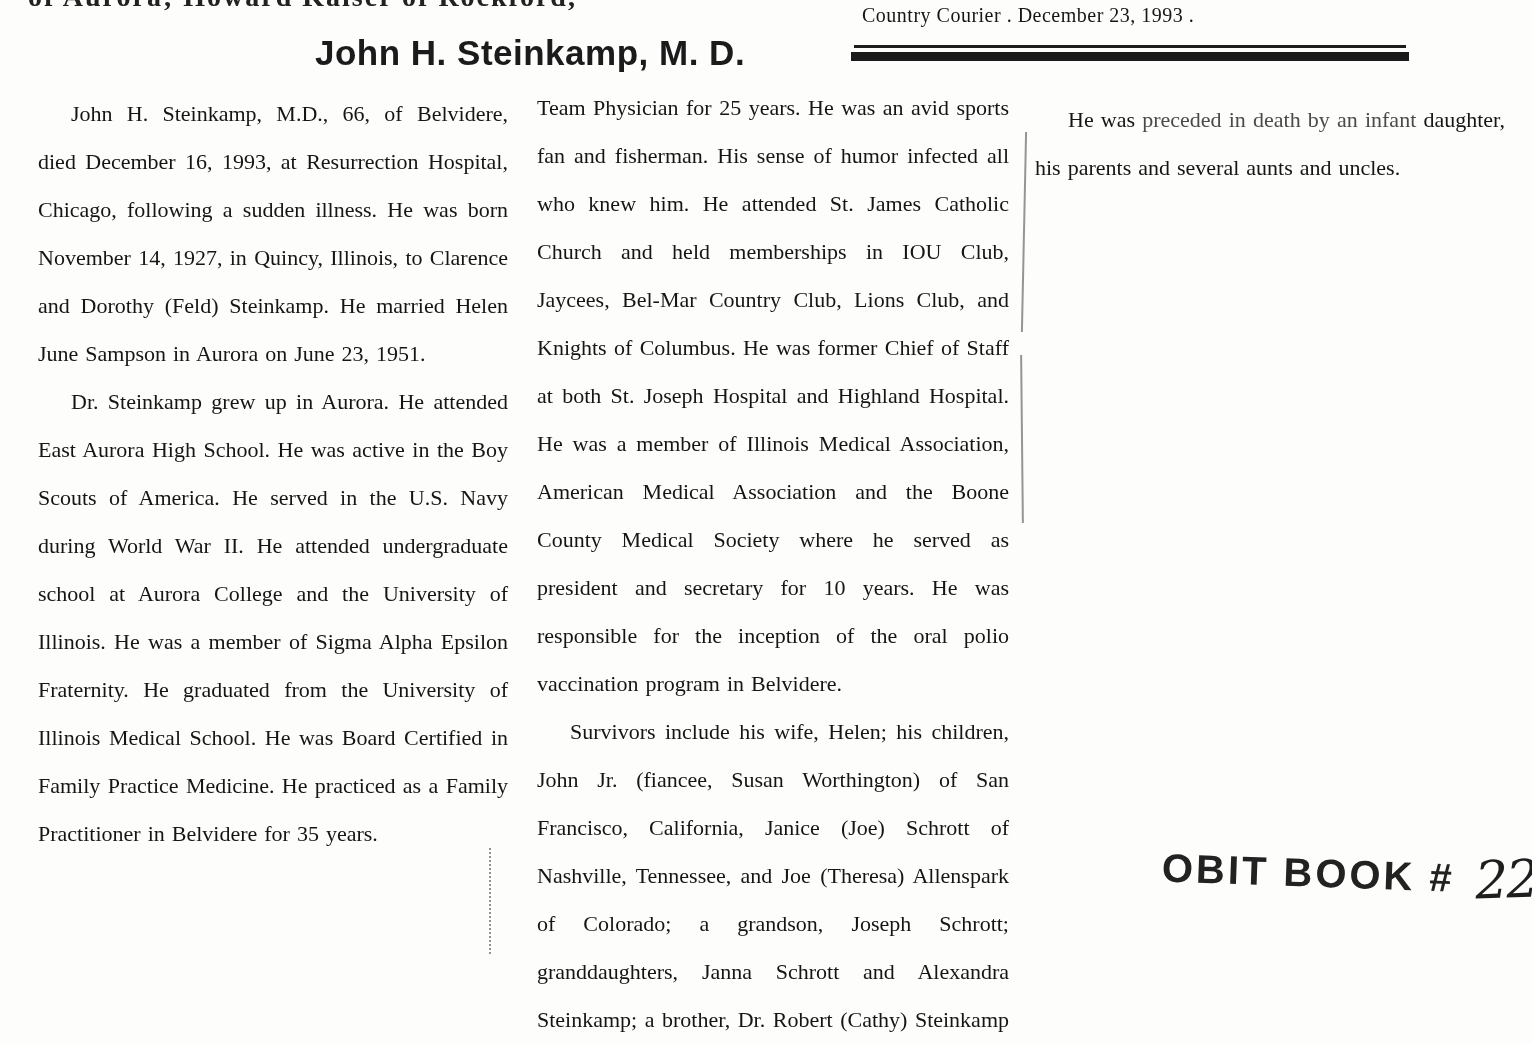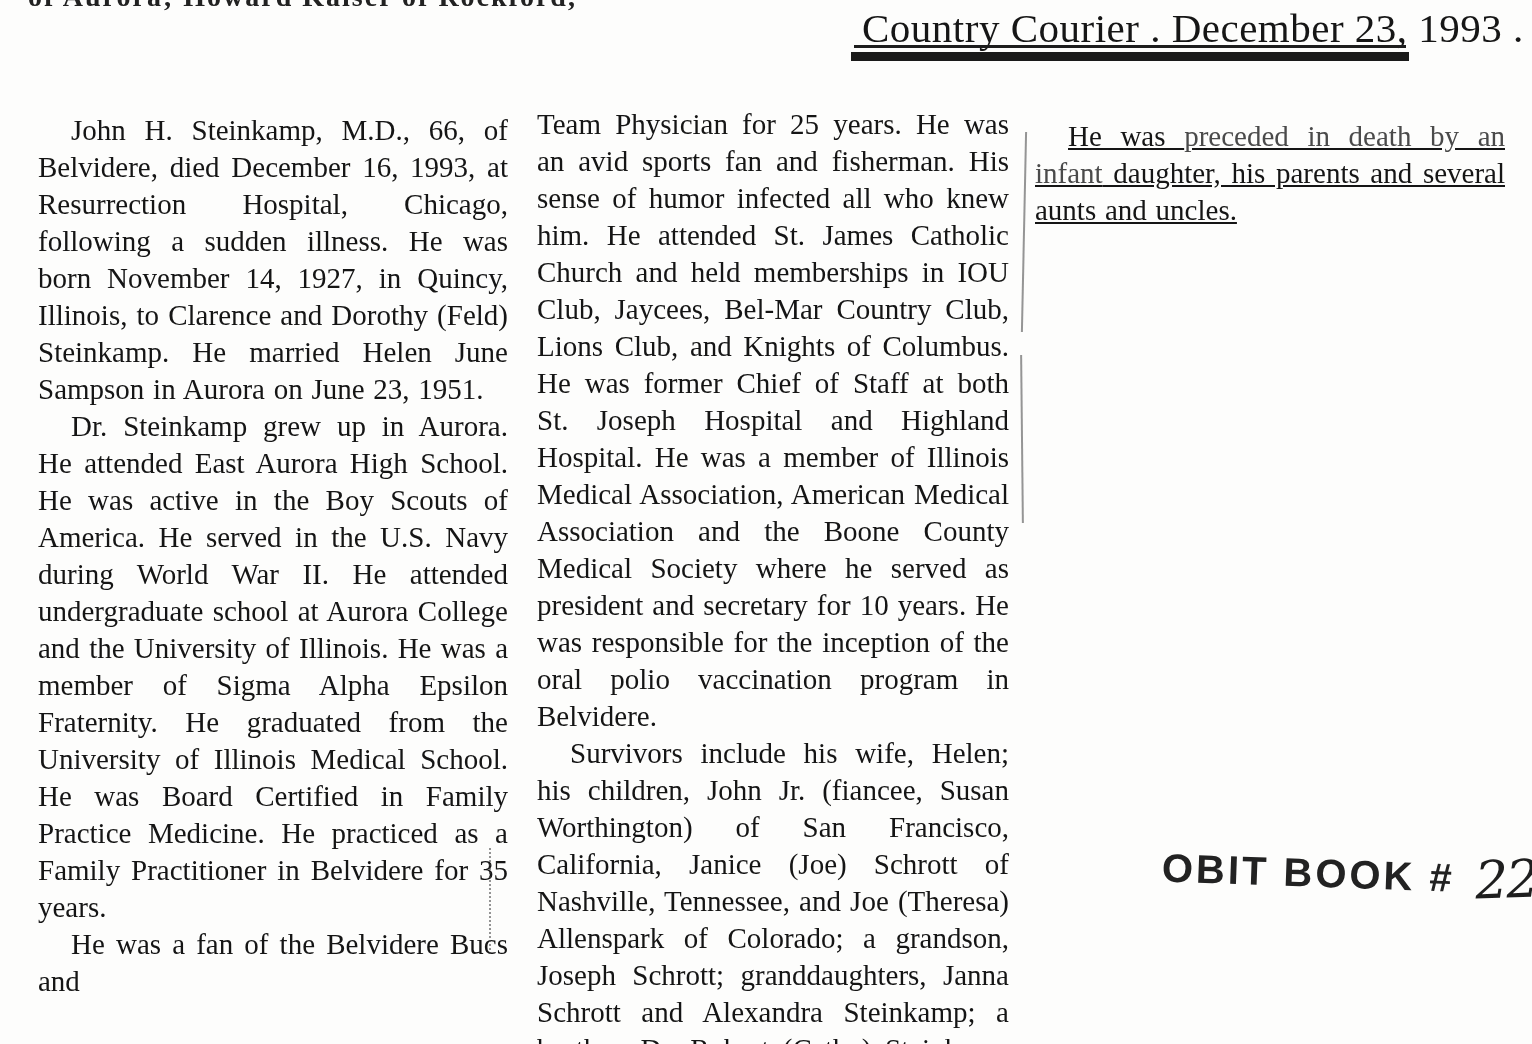--- a/index.html
+++ b/index.html
@@ -36,21 +36,21 @@
     white-space: nowrap;
     color: #222;
   }
 
   
   .masthead-text {
     position: absolute;
     left: 862px;
     top: 4px;
     width: 560px;
-    font-size: 41px;
+    font-size: 20px;
     letter-spacing: 0.5px;
     white-space: nowrap;
     color: #161616;
   }
   .rule-thin {
     position: absolute;
     left: 854px;
     top: 45px;
     width: 552px;
     height: 3px;
@@ -75,31 +75,30 @@
     font-weight: bold;
     font-size: 35px;
     letter-spacing: 0.5px;
     white-space: nowrap;
     color: #1b1b1b;
   }
 
   
   .col {
     position: absolute;
-    font-size: 29px;
-    line-height: 37px;
+    font-size: 22px;
+    line-height: 48px;
     text-align: justify;
     word-spacing: 1.5px;
-    margin-top: 22px;
   }
   .col p { margin: 0; }
   .col p.indent { text-indent: 33px; }
   .col1 { left: 38px;   top: 90px; width: 470px; }
   .col2 { left: 537px;  top: 84px; width: 472px; }
-  .col3 { left: 1035px; top: 96px; width: 470px; text-decoration: underline; }
+  .col3 { left: 1035px; top: 96px; width: 470px; }
 
   
   .faded {
     color: #4a4a4a;
     filter: blur(0.7px);
   }
 
   
   .divider {
     position: absolute;
@@ -146,25 +145,25 @@
 <div class="page">
 
   <div class="clipped-top">
     <span>of Aurora; Howard Kaiser of Rockford,</span>
   </div>
 
   <div class="masthead-text">Country Courier . December 23, 1993 .</div>
   <div class="rule-thin"></div>
   <div class="rule-thick"></div>
 
+  <div class="headline">John H. Steinkamp, M. D.</div>
 
   <div class="col col1">
     <p class="indent">John H. Steinkamp, M.D., 66, of Belvidere, died December 16, 1993, at Resurrection Hospital, Chicago, following a sudden illness. He was born November 14, 1927, in Quincy, Illinois, to Clarence and Dorothy (Feld) Steinkamp. He married Helen June Sampson in Aurora on June 23, 1951.</p>
     <p class="indent">Dr. Steinkamp grew up in Aurora. He attended East Aurora High School. He was active in the Boy Scouts of America. He served in the U.S. Navy during World War II. He attended undergraduate school at Aurora College and the University of Illinois. He was a member of Sigma Alpha Epsilon Fraternity. He graduated from the University of Illinois Medical School. He was Board Certified in Family Practice Medicine. He practiced as a Family Practitioner in Belvidere for 35 years.</p>
-    <p class="indent">He was a fan of the Belvidere Bucs and</p>
   </div>
 
   <div class="col col2">
     <p>Team Physician for 25 years. He was an avid sports fan and fisherman. His sense of humor infected all who knew him. He attended St. James Catholic Church and held memberships in IOU Club, Jaycees, Bel-Mar Country Club, Lions Club, and Knights of Columbus. He was former Chief of Staff at both St. Joseph Hospital and Highland Hospital. He was a member of Illinois Medical Association, American Medical Association and the Boone County Medical Society where he served as president and secretary for 10 years. He was responsible for the inception of the oral polio vaccination program in Belvidere.</p>
     <p class="indent">Survivors include his wife, Helen; his children, John Jr. (fiancee, Susan Worthington) of San Francisco, California, Janice (Joe) Schrott of Nashville, Tennessee, and Joe (Theresa) Allenspark of Colorado; a grandson, Joseph Schrott; granddaughters, Janna Schrott and Alexandra Steinkamp; a brother, Dr. Robert (Cathy) Steinkamp of Monterey, Tennessee; sisters, Phyllis Bales of Aurora and Margery (Don) Nurmberg of Elmira, New York; Godmother and aunt, Mildred Steinkamp of Quincy.</p>
   </div>
 
   <div class="col col3">
     <p class="indent"><span>He was </span><span class="faded">preceded in death by an infant</span><span> daughter, his parents and several aunts and uncles.</span></p>
   </div>

